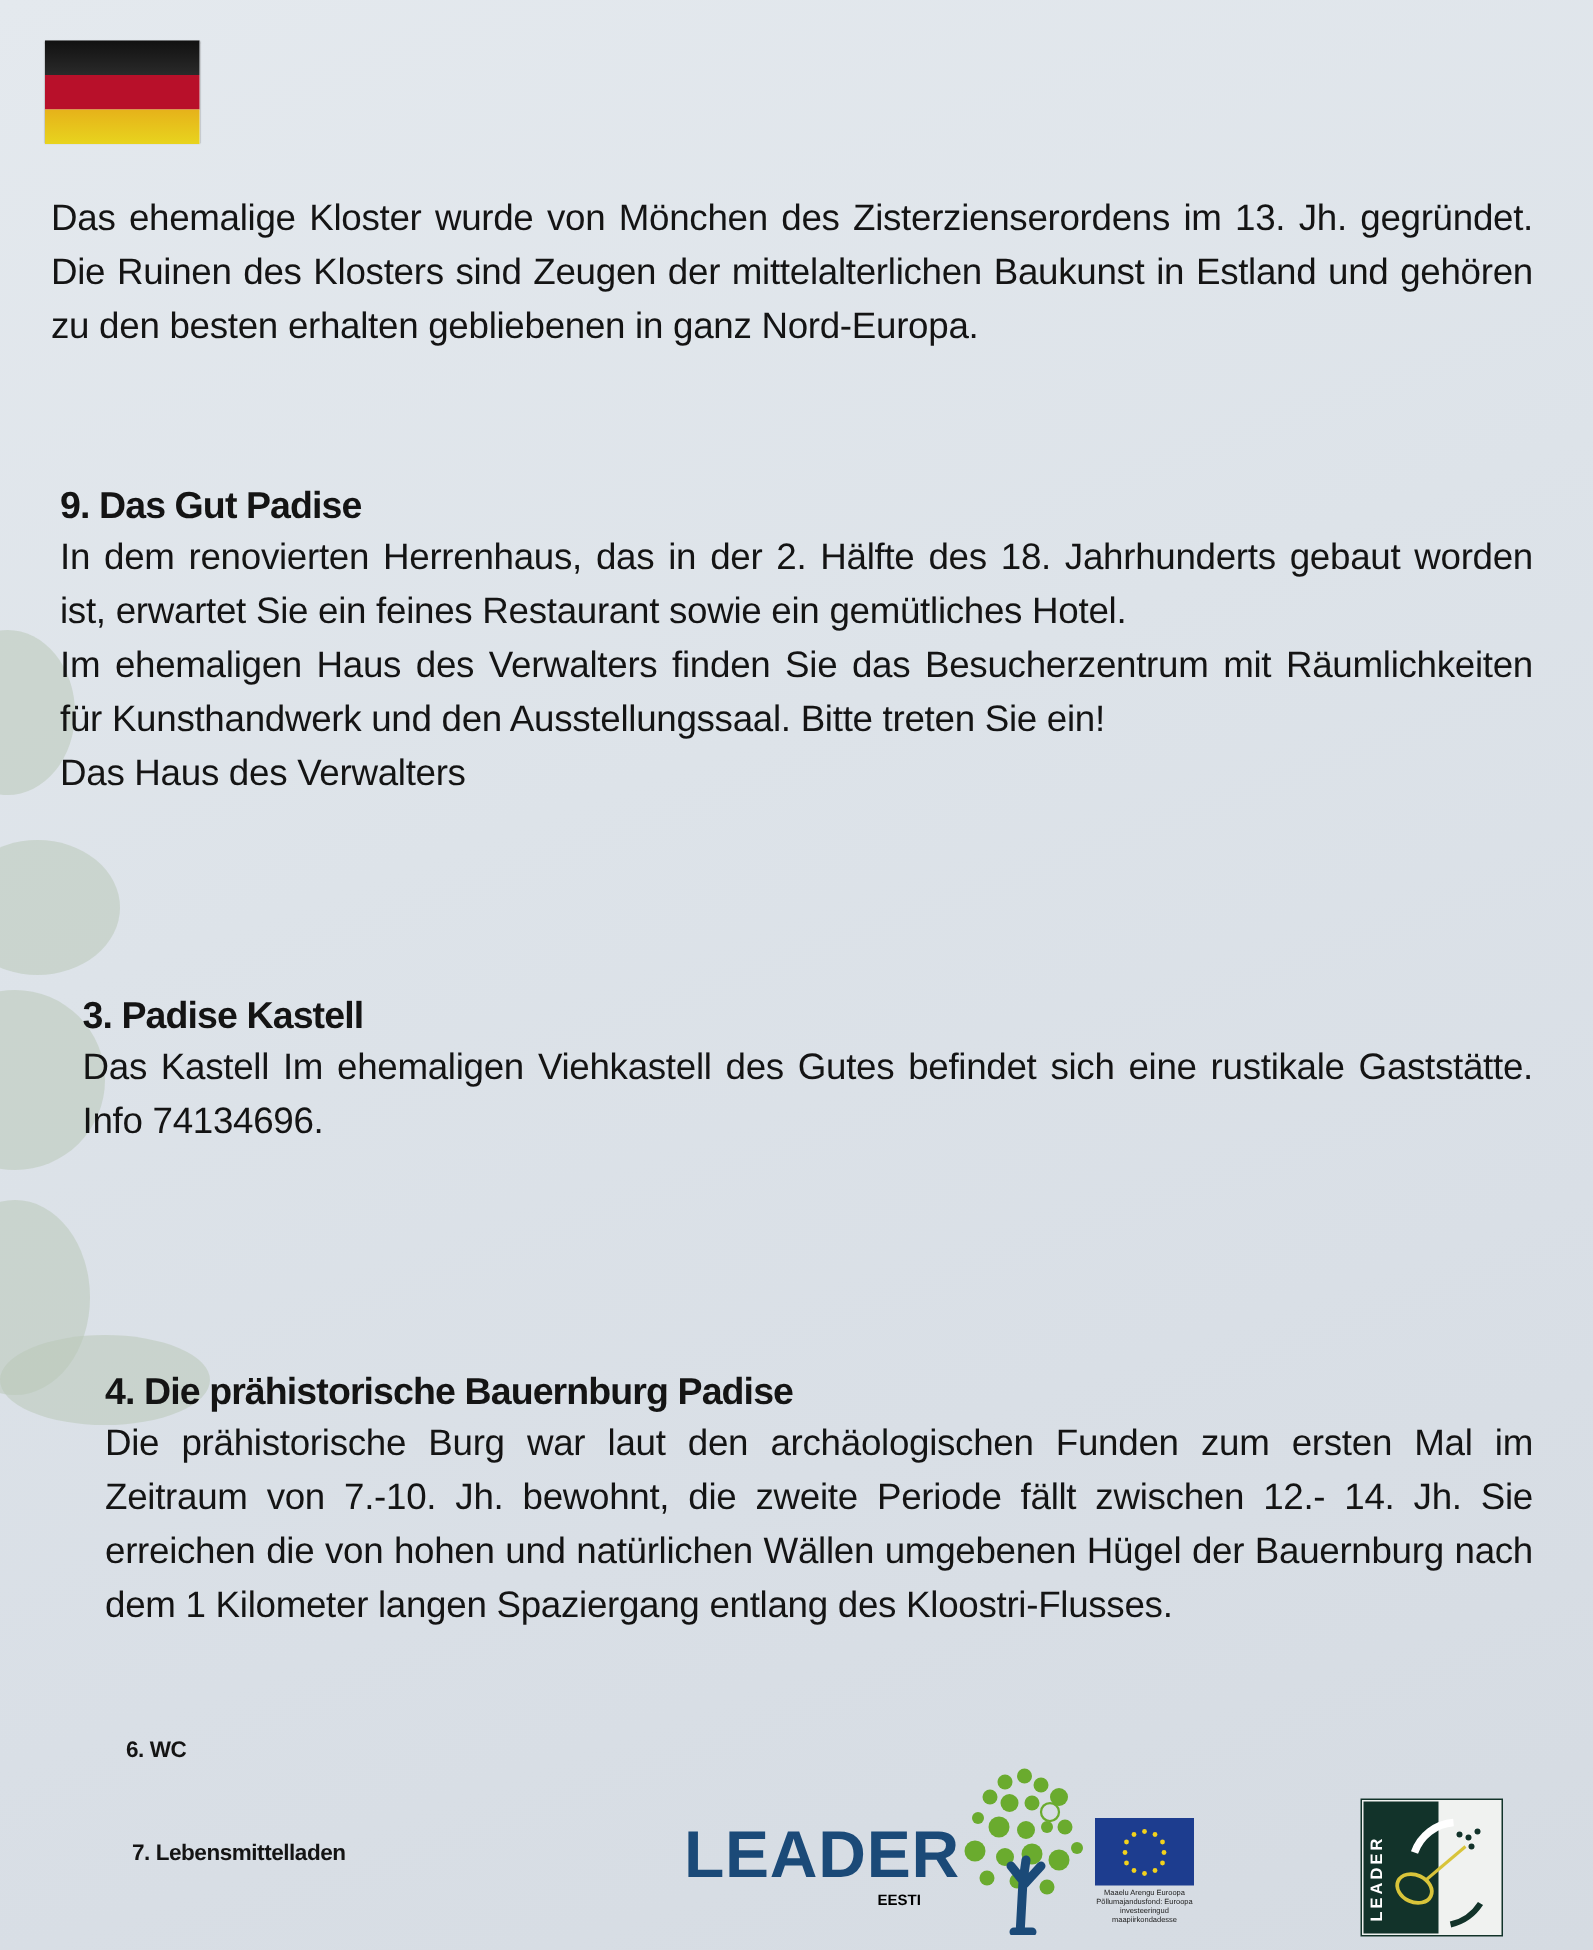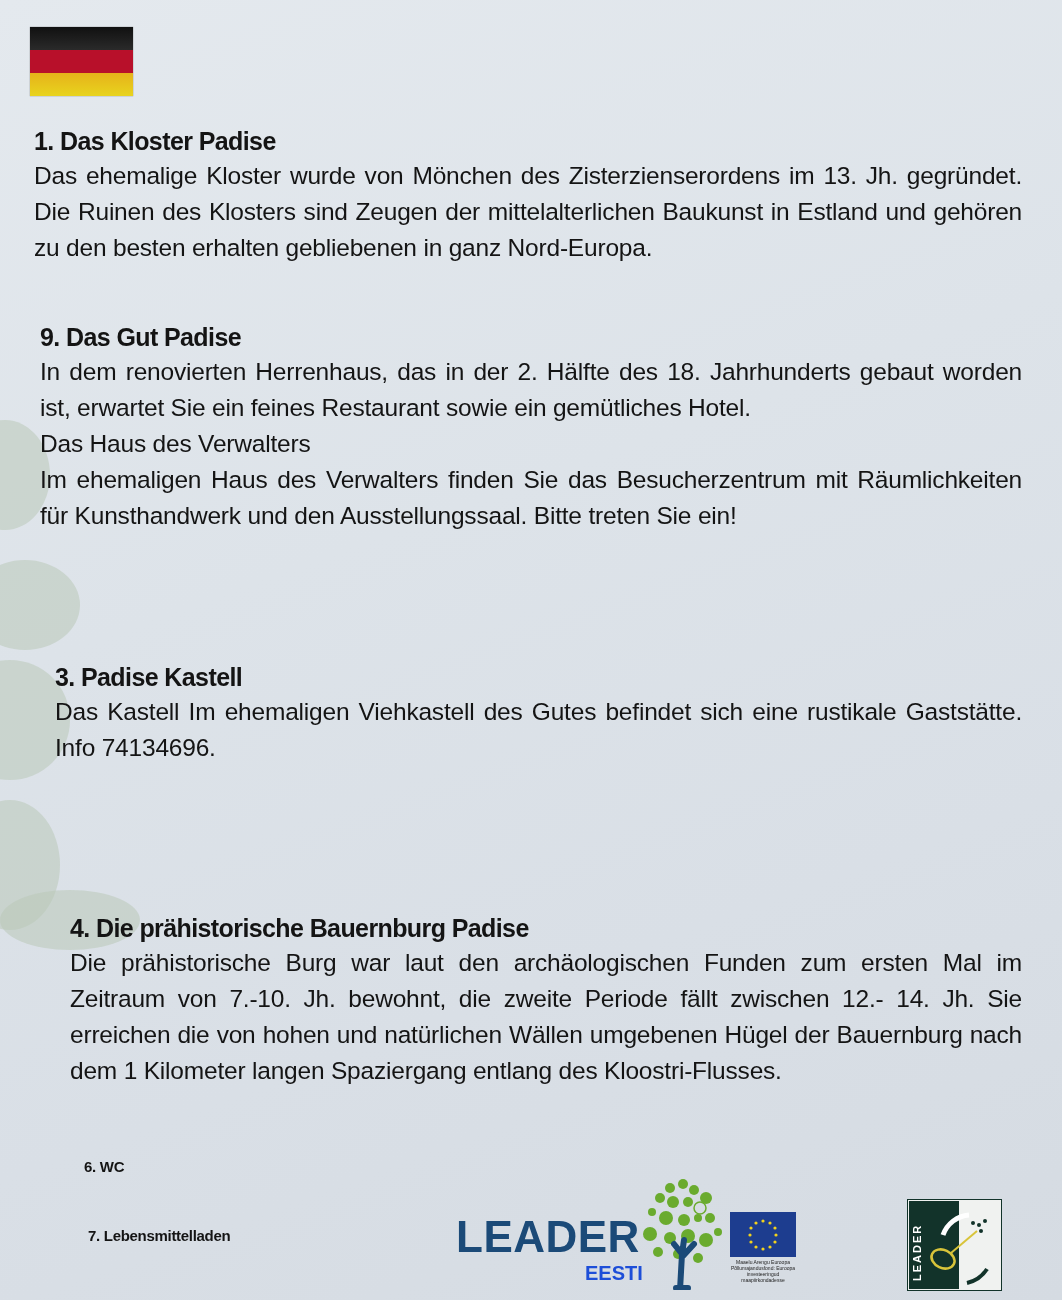--- a/index.html
+++ b/index.html
@@ -11,21 +11,21 @@
   }
   .bg-leaf { position: absolute; border-radius: 50%; background: #b9c8b8; opacity: 0.55; }
   .flag { position: absolute; left: 30px; top: 27px; width: 103px; height: 69px; box-shadow: 0 0 1px #666; }
   .flag div { height: 33.33%; }
   .section { position: absolute; right: 40px; }
   .sec-title { font-weight: bold; font-size: 25px; letter-spacing: -0.6px; line-height: 30px; margin: 0; }
   .sec-body { font-size: 24.5px; line-height: 36px; margin: 2px 0 0 0; text-align: justify; letter-spacing: -0.2px; }
   .sec-body p { margin: 0; }
   .single { position: absolute; font-weight: bold; font-size: 15px; letter-spacing: -0.3px; }
   .leader-text { position: absolute; left: 456px; top: 1215px; font-weight: bold; font-size: 44px; color: #1b4a78; letter-spacing: 0.5px; line-height: 44px; }
-  .eesti { position: absolute; left: 585px; top: 1262px; font-weight: bold; font-size: 20px; color: #1d4ed8; }
+  .eesti { position: absolute; left: 585px; top: 1262px; font-weight: bold; font-size: 10px; color: #000000; }
   .tree { position: absolute; left: 640px; top: 1178px; width: 86px; height: 112px; }
   .eu { position: absolute; left: 730px; top: 1212px; width: 66px; height: 45px; background: #1d3d8f; }
   .eu-caption { position: absolute; left: 726px; top: 1259px; width: 74px; font-size: 5px; line-height: 6px; text-align: center; color: #222; }
   .leader-logo { position: absolute; left: 907px; top: 1199px; width: 95px; height: 92px; }
 </style>
 </head>
 <body>
 
 <div class="bg-leaf" style="left:-40px;top:420px;width:90px;height:110px;"></div>
 <div class="bg-leaf" style="left:-30px;top:560px;width:110px;height:90px;"></div>
@@ -33,32 +33,31 @@
 <div class="bg-leaf" style="left:-40px;top:800px;width:100px;height:130px;"></div>
 <div class="bg-leaf" style="left:0px;top:890px;width:140px;height:60px;"></div>
 
 <div class="flag">
   <div style="background:linear-gradient(180deg,#111,#2a2a2a);"></div>
   <div style="background:#b8102a;"></div>
   <div style="background:linear-gradient(180deg,#e6b21a,#e8d41e);"></div>
 </div>
 
 <div class="section" style="left:34px;top:126px;">
-  <h2 class="sec-title">1. Das Kloster Padise</h2>
   <div class="sec-body">
     <p>Das ehemalige Kloster wurde von Mönchen des Zisterzienserordens im 13. Jh. gegründet. Die Ruinen des Klosters sind Zeugen der mittelalterlichen Baukunst in Estland und gehören zu den besten erhalten gebliebenen in ganz Nord-Europa.</p>
   </div>
 </div>
 
 <div class="section" style="left:40px;top:322px;">
   <h2 class="sec-title">9. Das Gut Padise</h2>
   <div class="sec-body">
     <p>In dem renovierten Herrenhaus, das in der 2. Hälfte des 18. Jahrhunderts gebaut worden ist,  erwartet Sie ein feines Restaurant sowie ein gemütliches Hotel.</p>
+    <p>Im ehemaligen Haus des Verwalters finden Sie das Besucherzentrum mit Räumlichkeiten für Kunsthandwerk und den Ausstellungssaal. Bitte treten Sie ein!</p>
     <p>Das Haus des Verwalters</p>
-    <p>Im ehemaligen Haus des Verwalters finden Sie das Besucherzentrum mit Räumlichkeiten für Kunsthandwerk und den Ausstellungssaal. Bitte treten Sie ein!</p>
   </div>
 </div>
 
 <div class="section" style="left:55px;top:625px;margin-top:37px;">
   <h2 class="sec-title">3. Padise Kastell</h2>
   <div class="sec-body">
     <p>Das Kastell Im ehemaligen Viehkastell des Gutes befindet sich eine rustikale Gaststätte. Info 74134696.</p>
   </div>
 </div>
 

